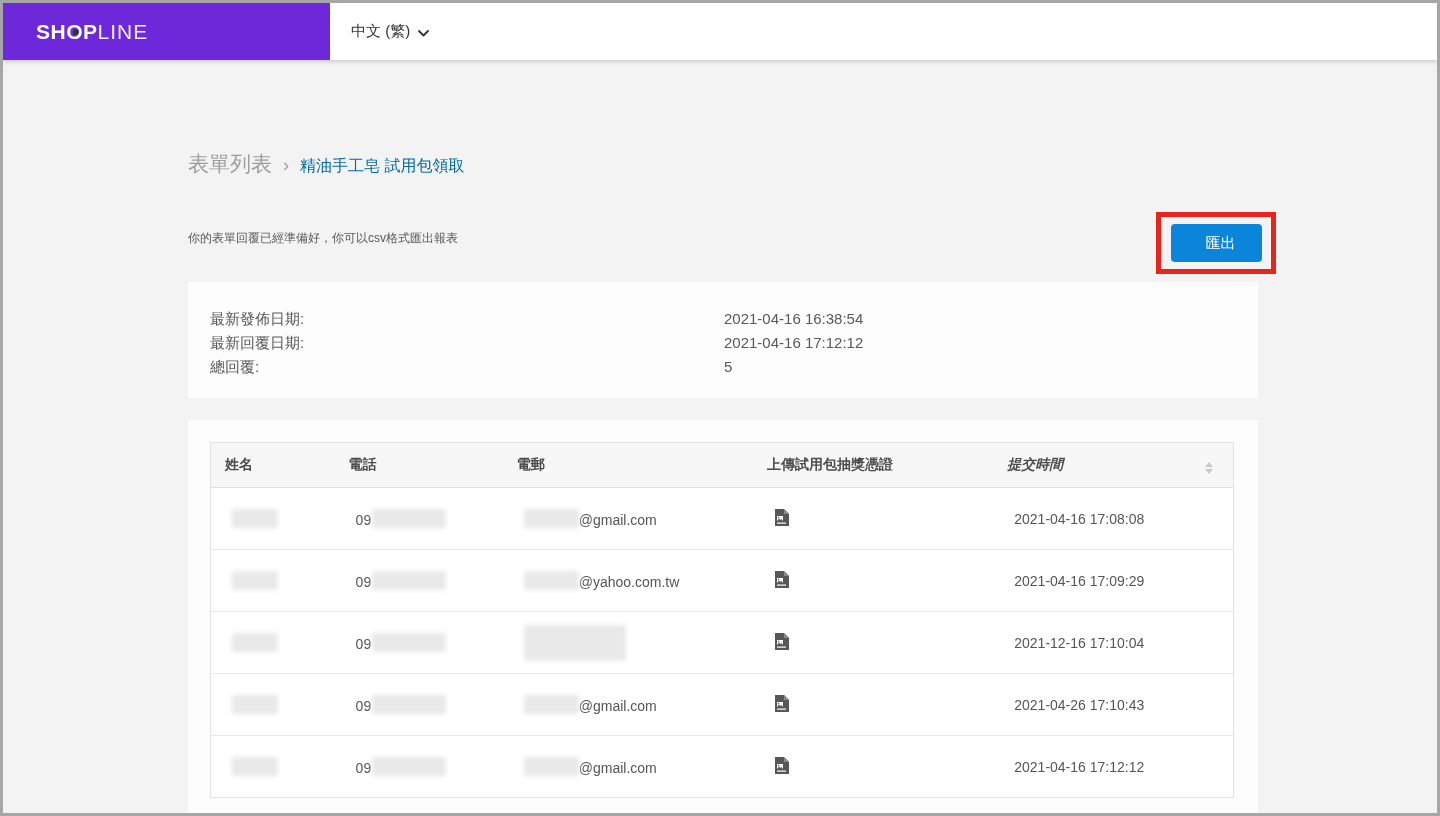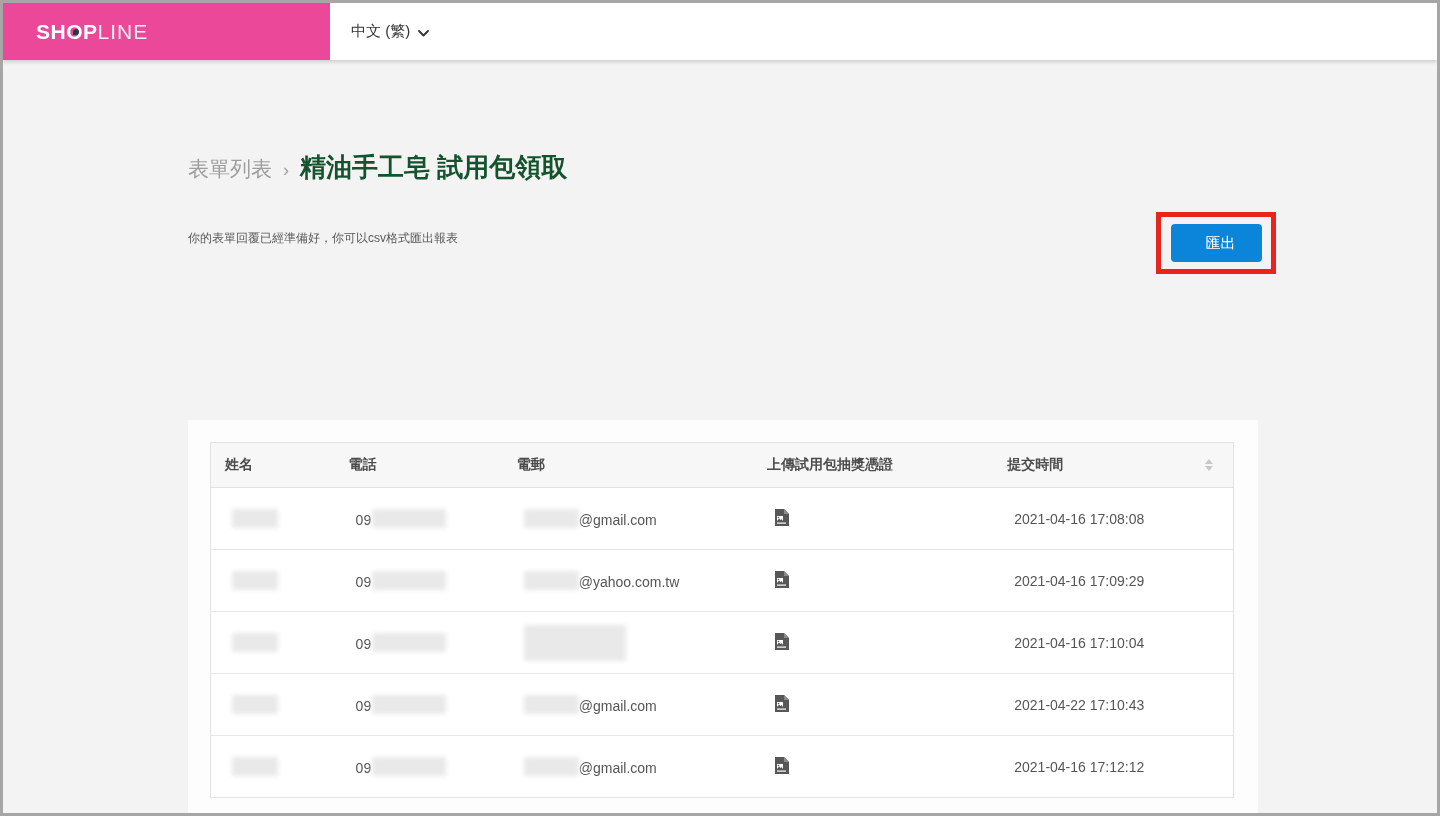--- a/index.html
+++ b/index.html
@@ -14,21 +14,21 @@
   }
 
   
   .topbar {
     position:absolute; left:0; top:0; width:1434px; height:57px;
     background:#fff; display:flex;
     box-shadow:0 2px 4px rgba(0,0,0,.16);
     z-index:5;
   }
   .topbar-dark {
-    width:327px; height:57px; background:#ec4899;
+    width:327px; height:57px; background:#6d28d9;
     display:flex; align-items:center; padding-left:33px;
   }
   .logo { font-size:21px; letter-spacing:.5px; color:#fff; display:flex; align-items:center; }
   .logo-bold { font-weight:700; }
   .logo-o { position:relative; font-weight:700; }
   .logo-o .o-dot {
     position:absolute; left:7px; top:9px; width:6px; height:6px;
     background:#2b3844; border-radius:50% 50% 50% 0;
   }
   .logo-light { font-weight:300; color:#eef1f3; letter-spacing:1px;text-align:center; }
@@ -42,21 +42,21 @@
   
   .main { position:absolute; left:0; top:57px; width:1434px; height:753px; }
 
   .breadcrumb {
     position:absolute; left:185px; top:90px;
     display:flex; align-items:baseline; gap:11px;
     font-size:21px;
   }
   .bc-parent { color:#9d9d9d; cursor:pointer; }
   .bc-sep { color:#9d9d9d; font-size:18px; }
-  .bc-current { color:#14532d; font-size:26px; font-weight:700; }
+  .bc-current { color:#0369a1; font-size:16px; font-weight:400; }
 
   .page-desc {
     position:absolute; left:185px; top:170px;
     font-size:12px; color:#595959;
   }
 
   .annotation-box {
     position:absolute; left:1153px; top:152px; width:120px; height:62px;
     border:5px solid #e8241d;
     display:flex; align-items:center; justify-content:center;
@@ -92,21 +92,21 @@
     height:45px; background:#f7f7f7; border-bottom:1px solid #e2e2e2;
     text-align:left; padding-left:14px; font-weight:700; color:#4c4c4c;
     font-size:14px;
   }
   .resp-table tbody td {
     height:62px; border-bottom:1px solid #e8e8e8;
     padding-left:21px; vertical-align:middle;
   }
   .resp-table tbody tr:last-child td { border-bottom:none; }
 
-  .th-sortwrap { display:flex; align-items:center; justify-content:space-between; padding-right:20px; }
+  .th-sortwrap { display:flex; align-items:flex-end; justify-content:space-between; padding-right:20px;font-style:italic; }
   .sorter { display:flex; flex-direction:column; gap:2px; cursor:pointer; }
   .sorter .up { width:0; height:0; border-left:4px solid transparent; border-right:4px solid transparent; border-bottom:5px solid #c8c8c8; }
   .sorter .down { width:0; height:0; border-left:4px solid transparent; border-right:4px solid transparent; border-top:5px solid #c8c8c8; }
 
   .redact {
     background:#e9e9e9; border-radius:2px; filter:blur(2px);
     display:inline-block; vertical-align:middle;
   }
   .redact-name { width:46px; height:19px; }
   .redact-phone { width:74px; height:19px; margin-left:1px; }
@@ -145,20 +145,34 @@
     <span class="bc-sep">›</span>
     <span class="bc-current">精油手工皂 試用包領取</span>
   </div>
 
   <div class="page-desc">你的表單回覆已經準備好，你可以csv格式匯出報表</div>
 
   <div class="annotation-box">
     <button class="export-btn">匯出</button>
   </div>
 
+  <section class="panel summary-panel">
+    <div class="summary-row">
+      <span class="summary-label">最新發佈日期:</span>
+      <span class="summary-value">2021-04-16 16:38:54</span>
+    </div>
+    <div class="summary-row">
+      <span class="summary-label">最新回覆日期:</span>
+      <span class="summary-value">2021-04-16 17:12:12</span>
+    </div>
+    <div class="summary-row">
+      <span class="summary-label">總回覆:</span>
+      <span class="summary-value">5</span>
+    </div>
+  </section>
 
   <section class="panel table-panel">
     <table class="resp-table">
       <colgroup>
           <col class="c1">
           <col class="c2">
           <col class="c3">
           <col class="c4">
           <col class="c5">
         </colgroup>
@@ -254,21 +268,21 @@
     <svg width="15" height="17" viewBox="0 0 15 17">
       <path d="M1 0 H10 L15 5 V17 H1 Z" fill="#575757"></path>
       <path d="M10 0 L15 5 H10 Z" fill="#8a8a8a"></path>
       <rect x="3" y="7" width="6" height="5" fill="#fff"></rect>
       <path d="M3 12 L5 9.5 L6.5 11 L7.5 10 L9 12 Z" fill="#575757"></path>
       <circle cx="4.5" cy="8.5" r="0.8" fill="#575757"></circle>
       <rect x="3" y="13.5" width="9" height="1.2" fill="#fff"></rect>
     </svg>
   </span>
 </td>
-            <td><span>2021-04-16 17:10:04</span></td>
+            <td><span>2021-12-16 17:10:04</span></td>
           </tr>
           <tr>
             <td><span class="redact redact-name"></span></td>
             <td>
               <div class="cellflex">
                 <span>09</span>
                 <span class="redact redact-phone"></span>
               </div>
             </td>
             <td>
@@ -282,21 +296,21 @@
     <svg width="15" height="17" viewBox="0 0 15 17">
       <path d="M1 0 H10 L15 5 V17 H1 Z" fill="#575757"></path>
       <path d="M10 0 L15 5 H10 Z" fill="#8a8a8a"></path>
       <rect x="3" y="7" width="6" height="5" fill="#fff"></rect>
       <path d="M3 12 L5 9.5 L6.5 11 L7.5 10 L9 12 Z" fill="#575757"></path>
       <circle cx="4.5" cy="8.5" r="0.8" fill="#575757"></circle>
       <rect x="3" y="13.5" width="9" height="1.2" fill="#fff"></rect>
     </svg>
   </span>
 </td>
-            <td><span>2021-04-22 17:10:43</span></td>
+            <td><span>2021-04-26 17:10:43</span></td>
           </tr>
           <tr>
             <td><span class="redact redact-name"></span></td>
             <td>
               <div class="cellflex">
                 <span>09</span>
                 <span class="redact redact-phone"></span>
               </div>
             </td>
             <td>

